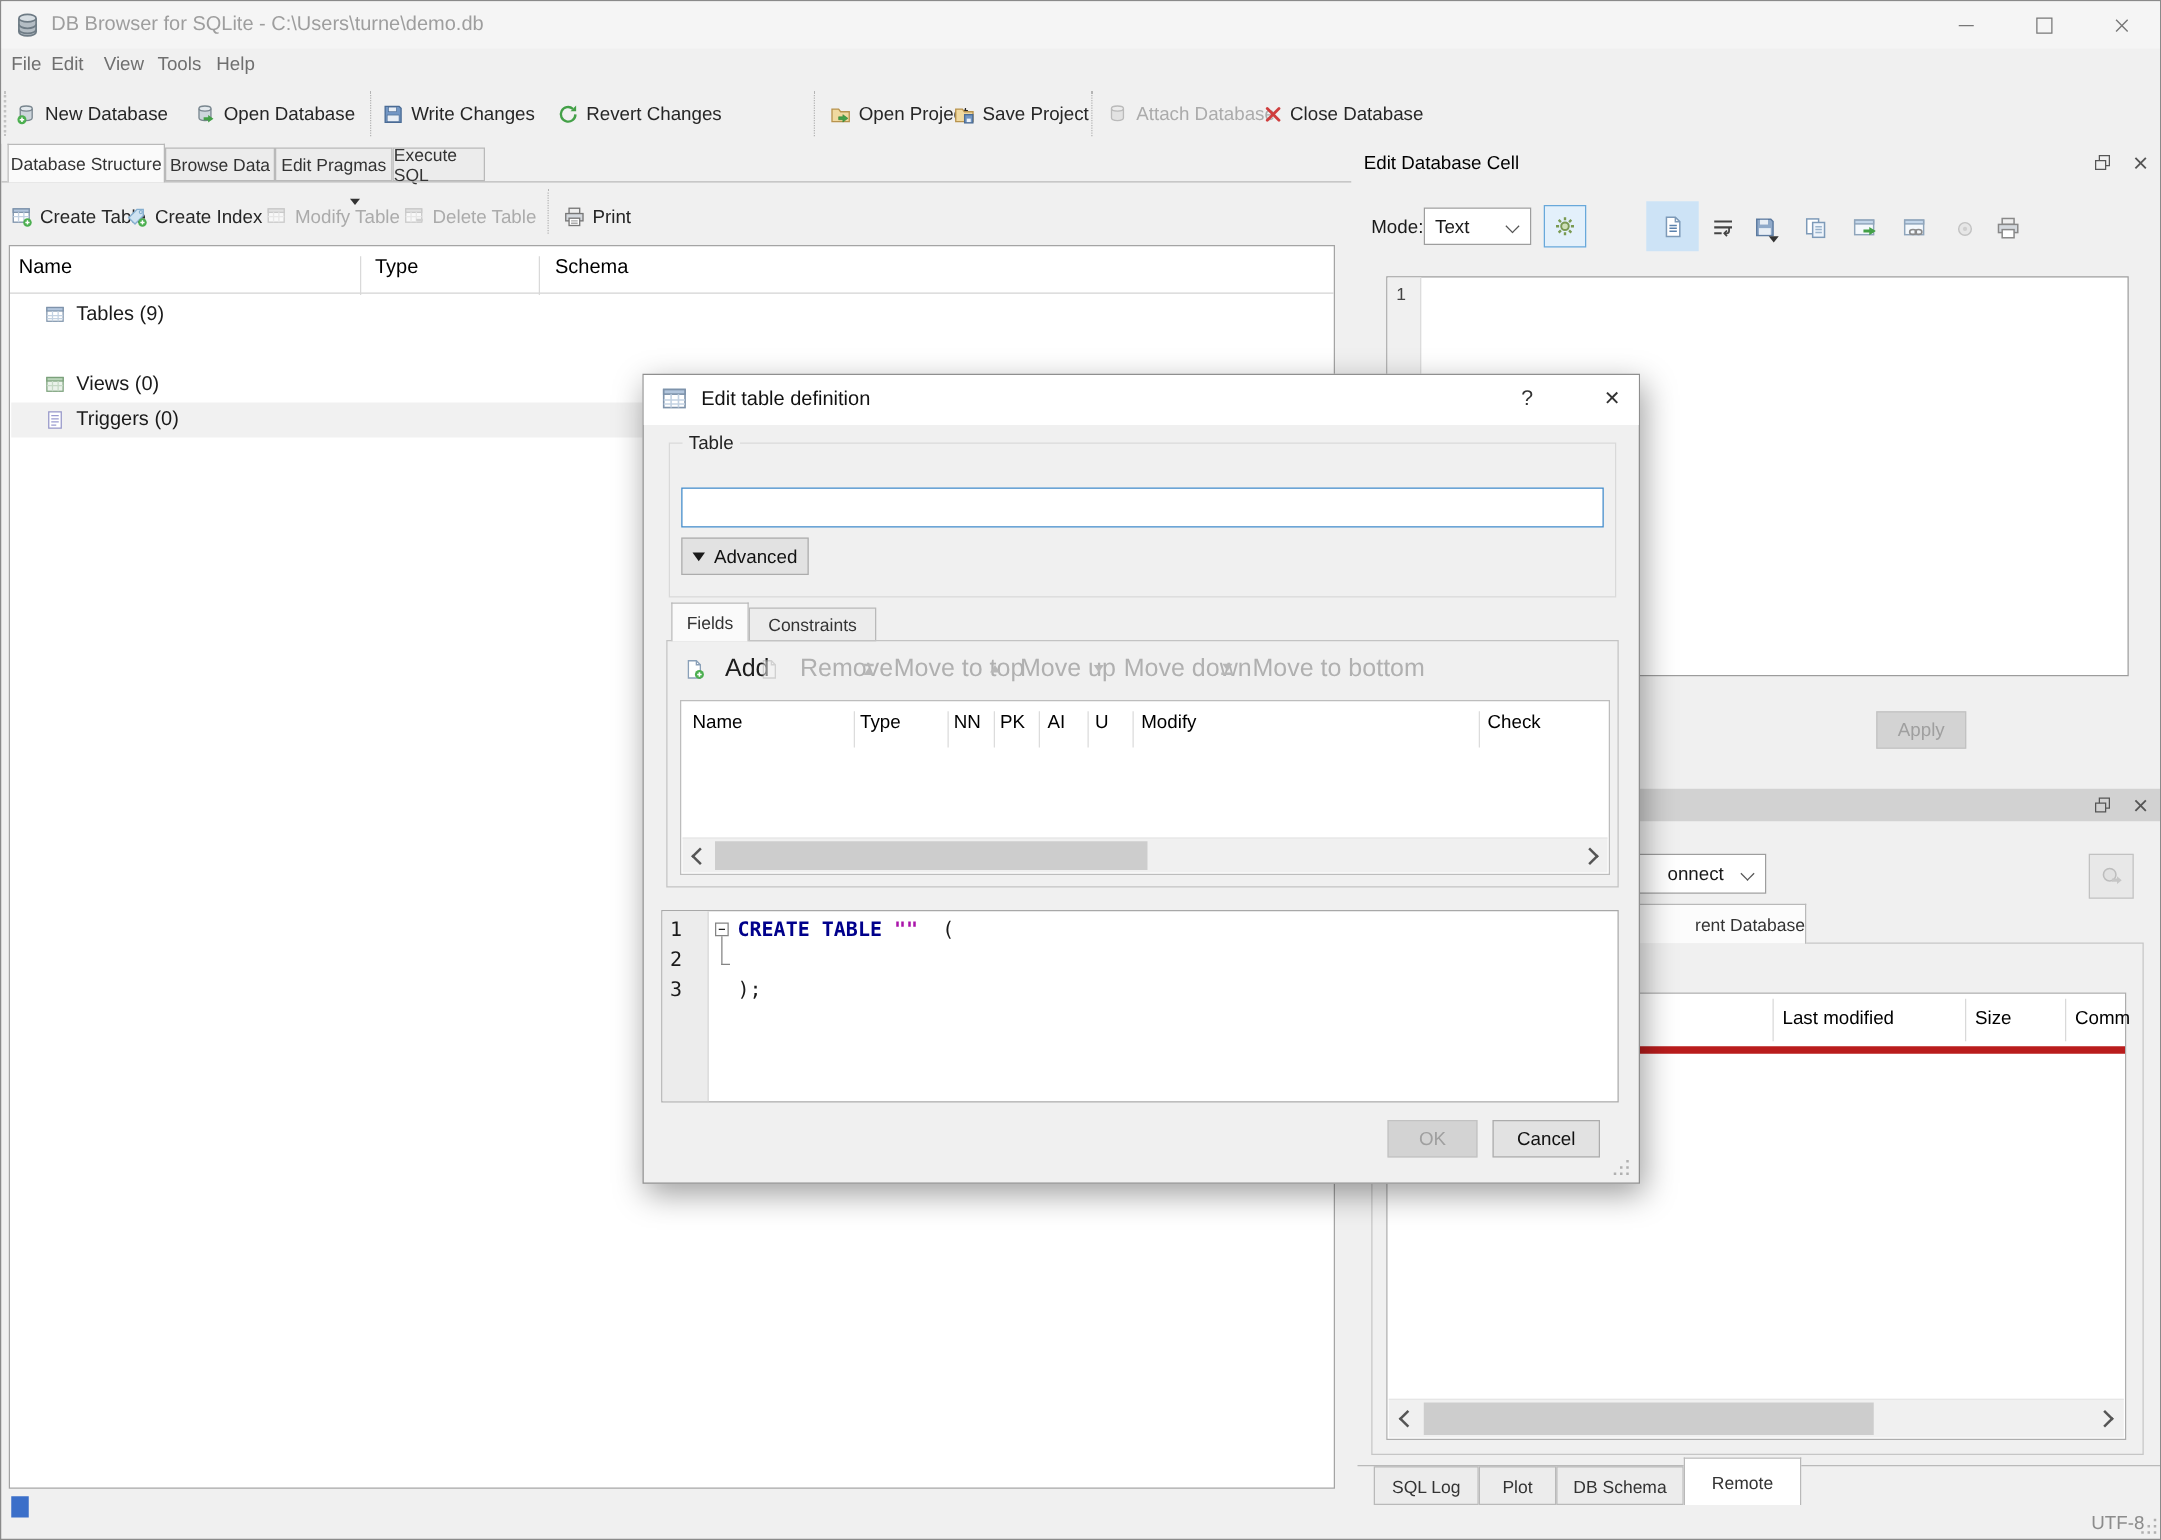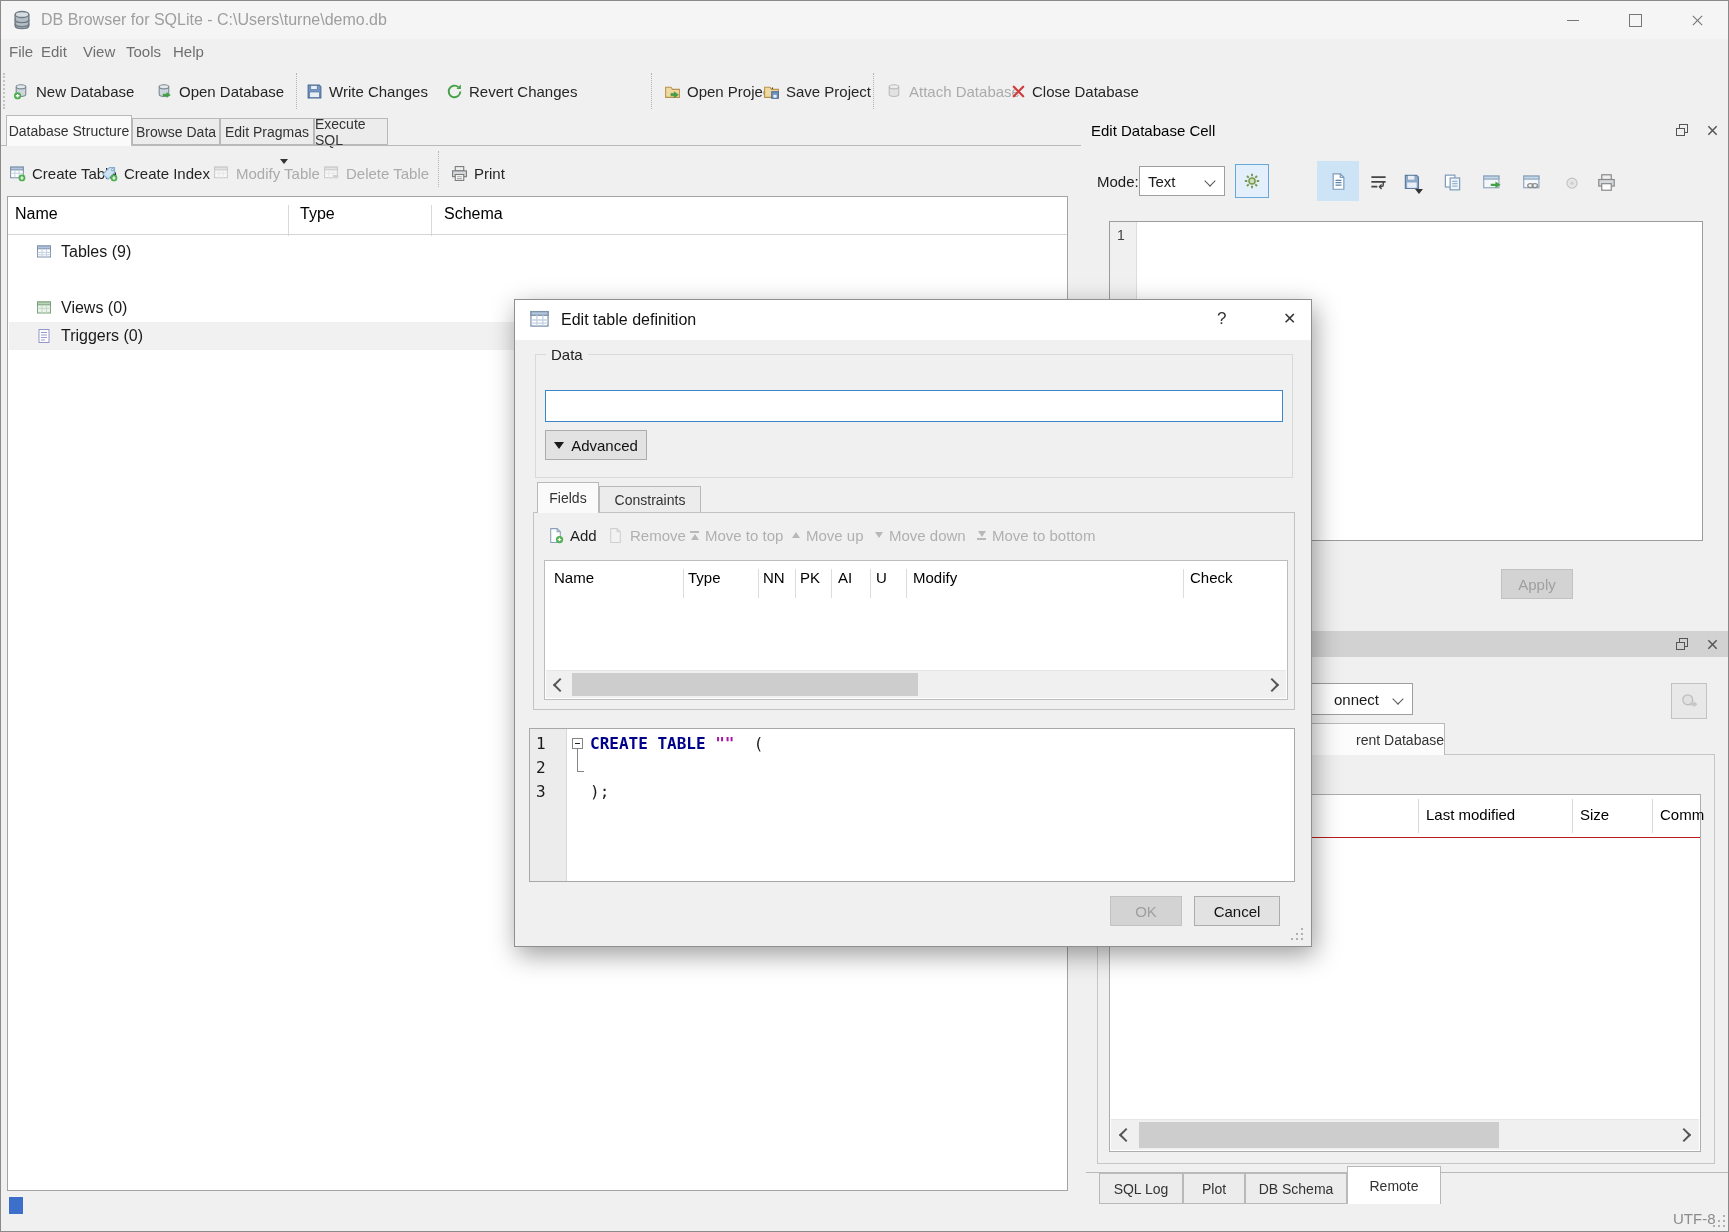--- a/index.html
+++ b/index.html
@@ -58,21 +58,21 @@
   .sarr{position:absolute;top:0;bottom:0;width:26px;display:flex;align-items:center;justify-content:center;}
   .chev-l{width:8px;height:8px;border-left:2px solid #555;border-bottom:2px solid #555;transform:rotate(45deg);margin-left:4px;}
   .chev-r{width:8px;height:8px;border-right:2px solid #555;border-top:2px solid #555;transform:rotate(45deg);margin-right:4px;}
   
   .dialog{position:absolute;left:513px;top:298px;width:798px;height:648px;background:#f0f0f0;
           border:1px solid #8f8f8f;box-shadow:3px 8px 24px rgba(0,0,0,.38);box-sizing:border-box;z-index:50;}
   .dlg-title{position:absolute;left:0;top:0;right:0;height:40px;background:#fff;}
   .groupbox{position:absolute;border:1px solid #d9d9d9;}
   .legend{position:absolute;top:-9px;left:10px;background:#f0f0f0;padding:0 5px;font-size:15px;color:#222;}
   .field-input{position:absolute;background:#fff;border:1px solid #3c87c8;box-sizing:border-box;font-size:15px;padding:0 6px;outline:none;}
-  .actbtn{position:absolute;top:222px;height:26px;display:flex;align-items:center;gap:6px;font-size:15px;color:#1d1d1d;white-space:nowrap;}
+  .actbtn{position:absolute;top:222px;height:26px;display:flex;align-items:center;gap:16px;font-size:20px;color:#1d1d1d;white-space:nowrap;}
   .actbtn.dis{color:#b0b0b0;}
   .actbtn.dis svg{filter:grayscale(1) opacity(.5);}
   .grid{position:absolute;background:#fff;border:1px solid #bdbdbd;box-sizing:border-box;font-size:15px;}
   .grid-hdr span{position:absolute;top:8px;color:#000;}
   .gcol{position:absolute;top:3px;height:29px;width:1px;background:#dcdcdc;}
   .mono{font-family:"DejaVu Sans Mono",monospace;}
   .fold{position:absolute;width:11px;height:11px;background:#fff;border:1px solid #848484;box-sizing:border-box;}
   .fold::after{content:"";position:absolute;left:2px;right:2px;top:4px;border-top:1px solid #222;}
   .tri-dn{width:0;height:0;border-left:5px solid transparent;border-right:5px solid transparent;border-top:7px solid #1a1a1a;}
   .tri-sm-dn{width:0;height:0;border-left:4px solid transparent;border-right:4px solid transparent;border-top:5px solid #333;}
@@ -407,21 +407,21 @@
       <path d="M8.5 9.5h3.2V8l3 2.5-3 2.5v-1.5H8.5z" fill="#9e9e9e"></path>
     </svg>
   </div>
 
   <div class="tab active" style="left:1300px;top:722px;width:144px;height:32px;justify-content:flex-end;padding-left:30px;background:#fcfcfc">
     <span>rent Database</span>
   </div>
   <div class="abs" style="left:1096px;top:753px;width:618px;height:410px;background:#f0f0f0;border:1px solid #c6c6c6;box-sizing:border-box"></div>
 
   <div class="abs" style="left:1108px;top:793px;width:592px;height:358px;background:#fff;border:1px solid #adadad;box-sizing:border-box">
-    <div class="abs grid-hdr" style="left:0;top:0;right:0;height:42px;border-bottom:1px solid #b91c1c;font-size:15px">
+    <div class="abs grid-hdr" style="left:0;top:0;right:0;height:42px;border-bottom:6px solid #b91c1c;font-size:15px">
       <span style="left:316px;top:11px">Last modified</span>
       <span style="left:470px;top:11px">Size</span>
       <span style="left:550px;top:11px">Comm</span>
       <span class="hdr-div" style="left:308px;top:4px;height:34px"></span>
       <span class="hdr-div" style="left:462px;top:4px;height:34px"></span>
       <span class="hdr-div" style="left:542px;top:4px;height:34px"></span>
     </div>
     <div class="sbar" style="left:1px;right:1px;bottom:1px;height:31px">
       <span class="sarr" style="left:0">
           <span class="chev-l"></span>
@@ -463,21 +463,21 @@
         <rect x="1.5" y="2" width="13" height="11" fill="#fff" stroke="#7e93ab"></rect>
         <rect x="1.5" y="2" width="13" height="2.8" fill="#b3c6dd" stroke="#7e93ab"></rect>
         <path d="M6 4.8v8.2M10.5 4.8v8.2M1.5 8.4h13M1.5 10.8h13" stroke="#c3d2e2" fill="none"></path>
       </svg>
       <span class="abs" style="left:46px;top:11px;font-size:16px;color:#111">Edit table definition</span>
       <span class="abs" style="left:702px;top:9px;font-size:17px;color:#333">?</span>
       <span class="abs" style="left:768px;top:9px;font-size:16px;color:#333">✕</span>
     </div>
 
     <div class="groupbox" style="left:20px;top:54px;width:756px;height:122px">
-      <span class="legend">Data</span>
+      <span class="legend">Table</span>
     </div>
     <input class="field-input" style="left: 30px; top: 90px; width: 738px; height: 32px;" value="">
     <div class="btn" style="left:30px;top:130px;width:102px;height:30px;gap:7px">
       <span class="tri-dn"></span>
       <span>Advanced</span>
     </div>
 
     <div class="tab active" style="left:22px;top:182px;width:62px;height:31px;background:#fafafa">
       <span>Fields</span>
     </div>

